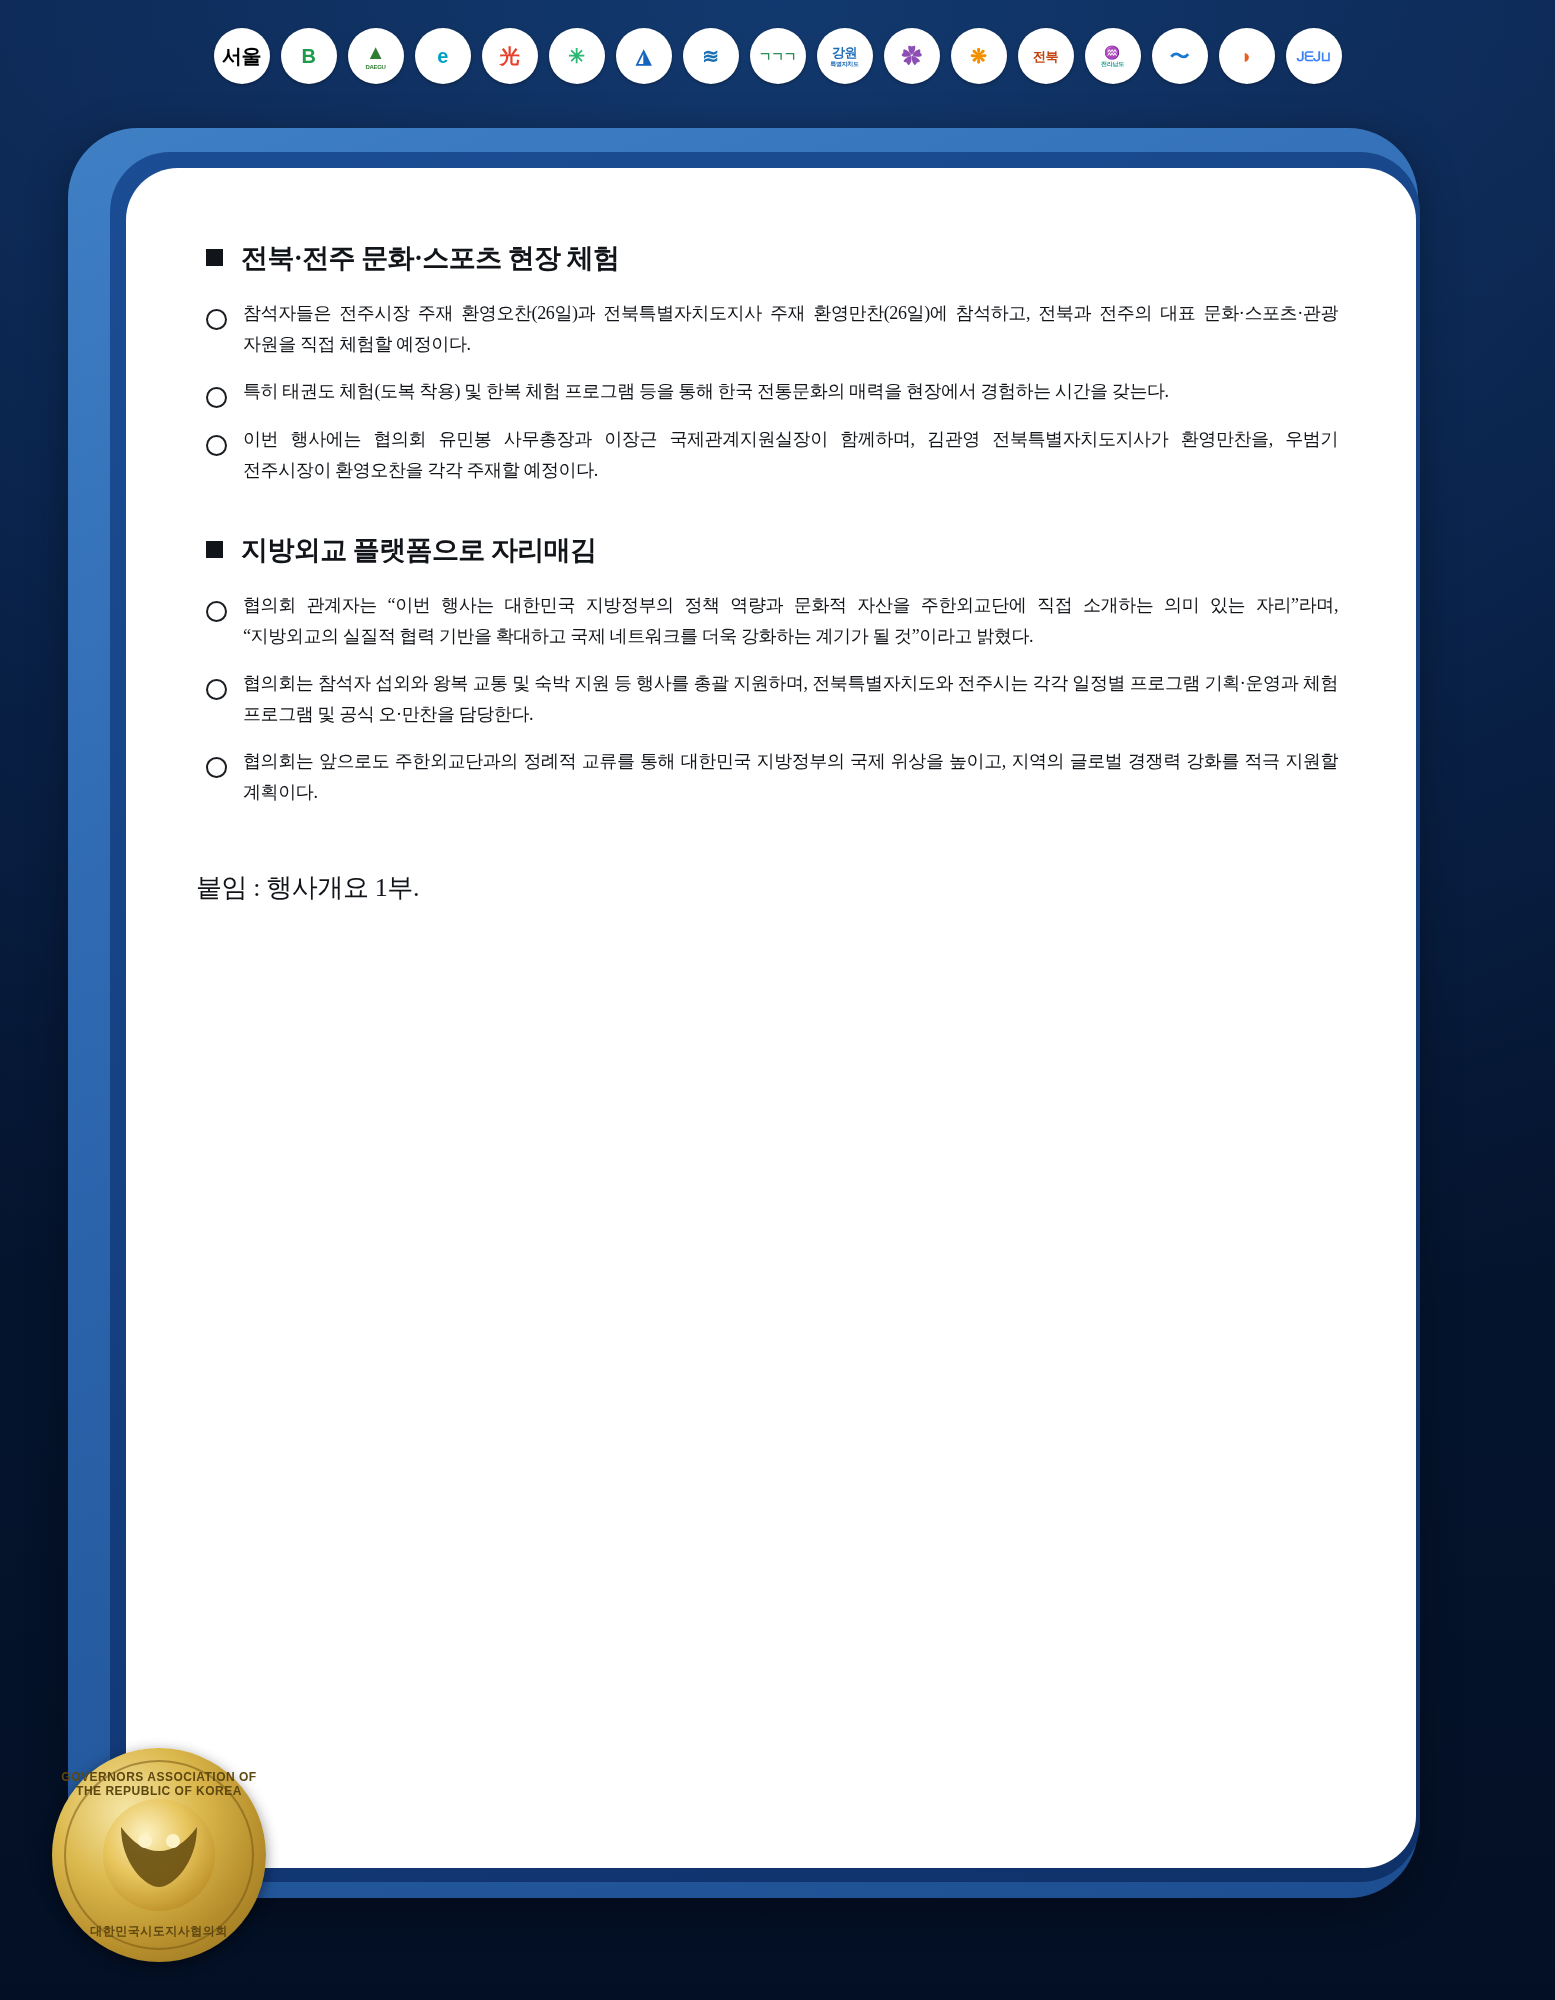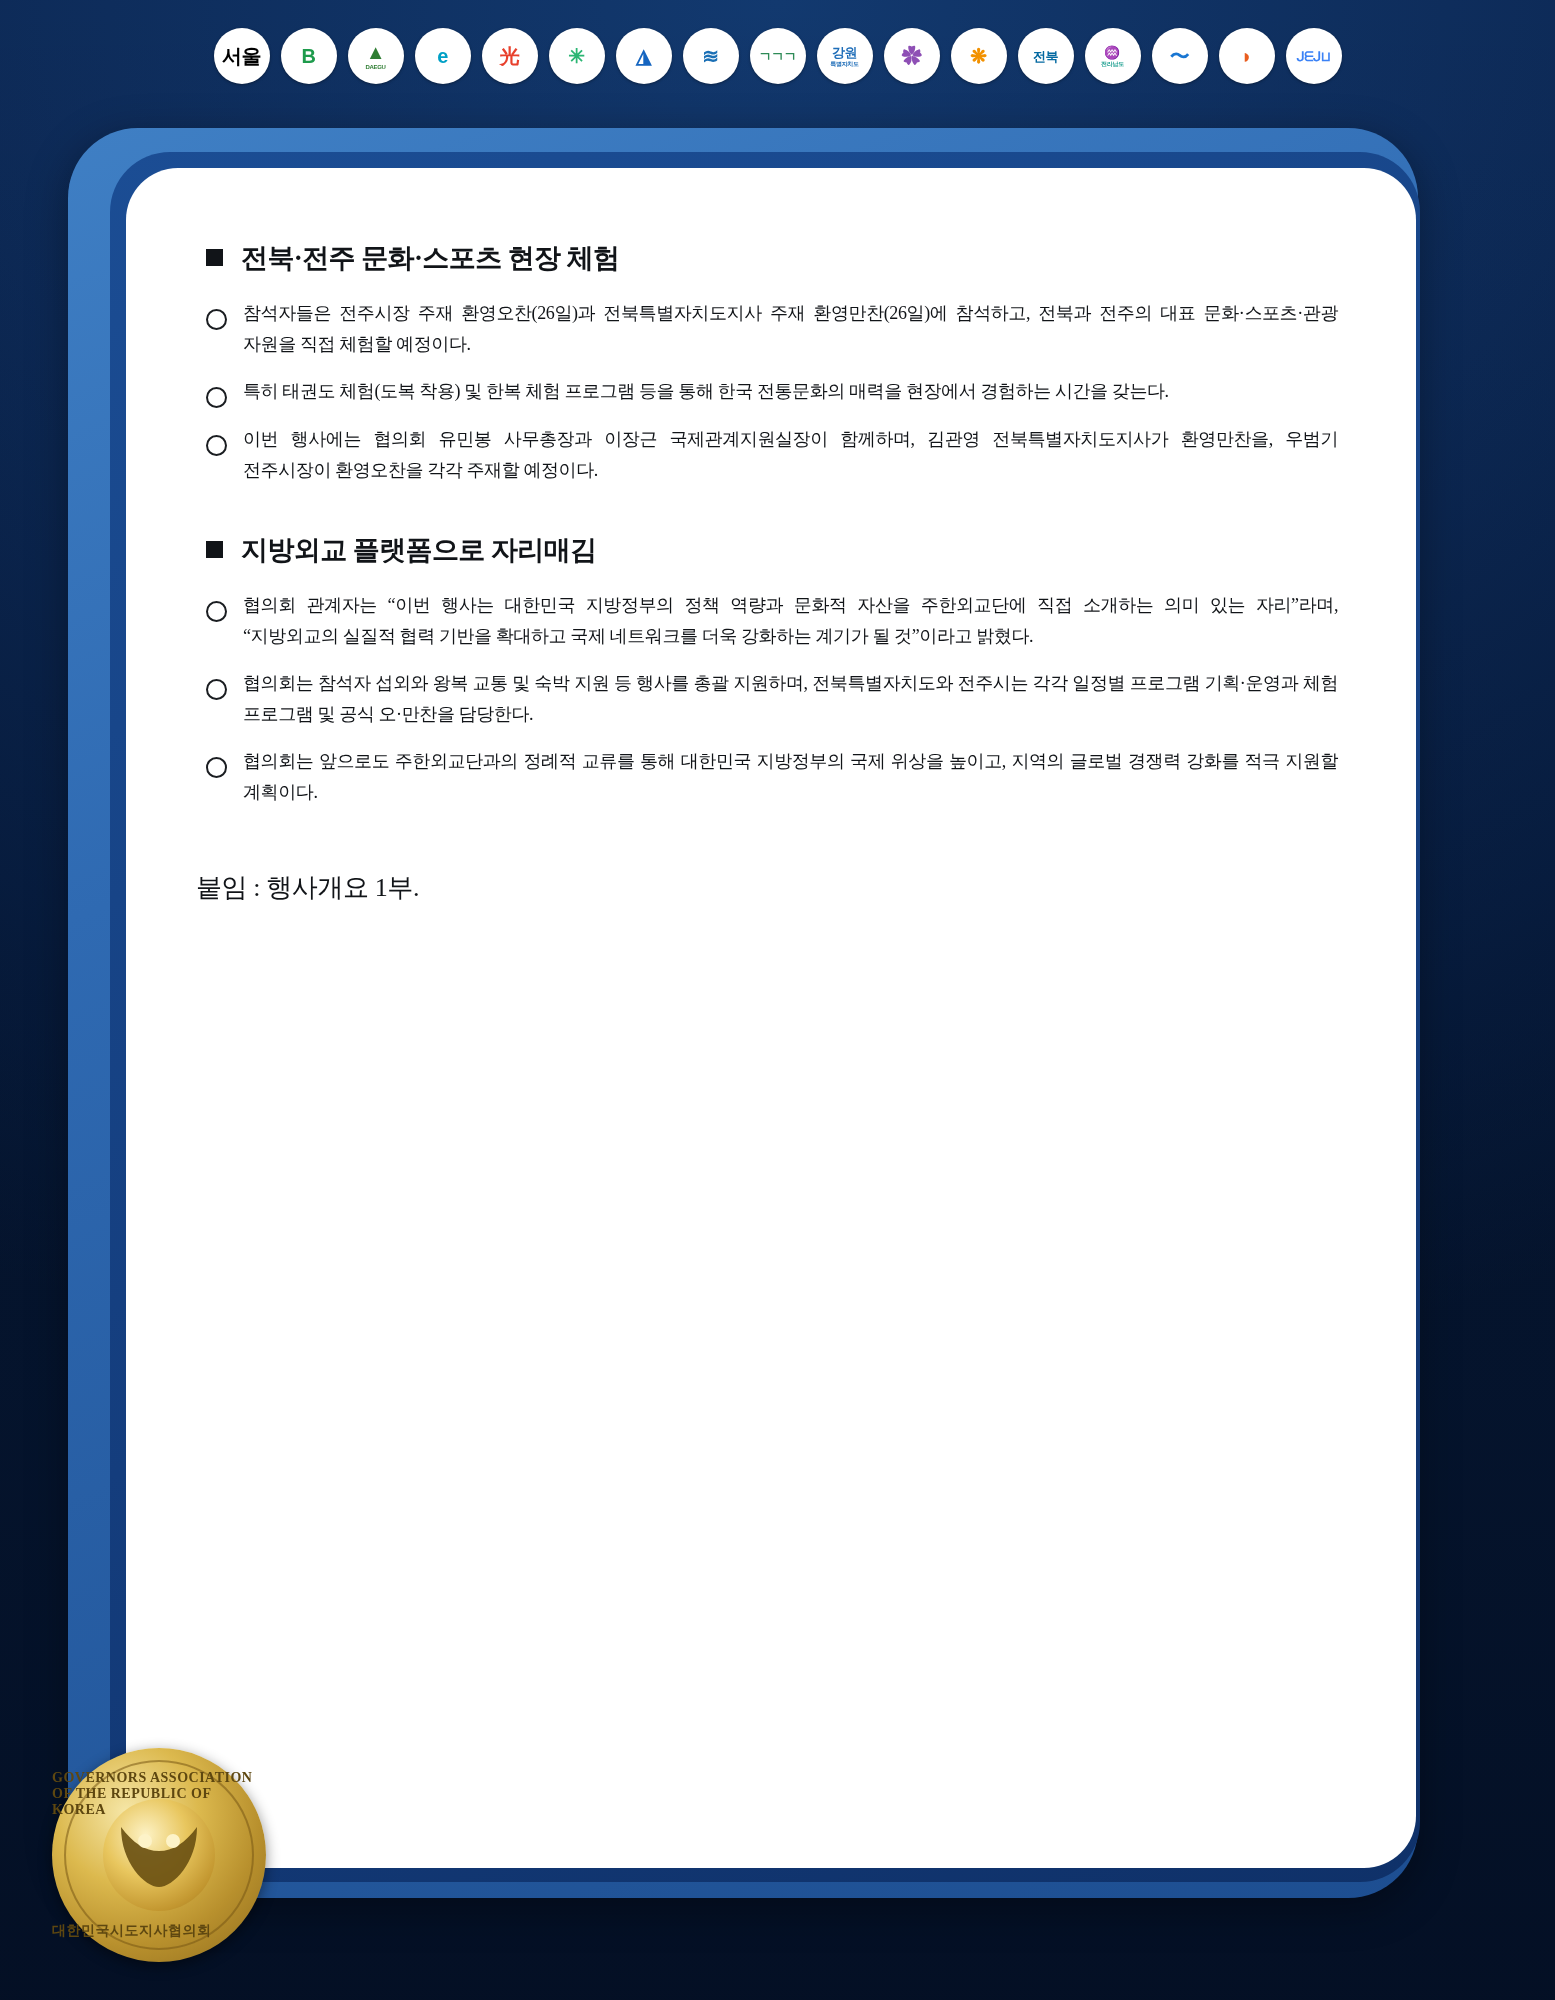--- a/index.html
+++ b/index.html
@@ -191,22 +191,23 @@
     background: radial-gradient(circle at 38% 32%, #fdf2c4 0%, #e8c65e 40%, #c2962f 75%, #8f6c1d 100%);
     display: flex;
     align-items: center;
     justify-content: center;
     position: relative;
   }
   .seal-core svg { display: block; }
   .seal-text-top, .seal-text-bottom {
     position: absolute;
     width: 100%;
-    font-family: Liberation Serif, serif;
-    font-size: 14px;
+    text-align: center;
+    font-family: Liberation Sans, sans-serif;
+    font-size: 12px;
     font-weight: 700;
     color: #5e4710;
     letter-spacing: 0.5px;
   }
   .seal-text-top { top: 22px; }
   .seal-text-bottom { bottom: 22px; }
 </style>
 </head>
 <body>
 
@@ -243,21 +244,21 @@
     <div class="logo-badge">
       <div class="glyph med" style="color: rgb(30, 109, 184);">강원<span class="sub" style="color: rgb(30, 109, 184);">특별자치도</span></div>
     </div>
     <div class="logo-badge">
       <div class="glyph big" style="color: rgb(142, 79, 181);">✿</div>
     </div>
     <div class="logo-badge">
       <div class="glyph big" style="color: rgb(242, 145, 0);">❋</div>
     </div>
     <div class="logo-badge">
-      <div class="glyph med" style="color: #0369a1;">전북</div>
+      <div class="glyph med" style="color: #c2410c;">전북</div>
     </div>
     <div class="logo-badge">
       <div class="glyph med" style="color: rgb(26, 158, 143);">♒<span class="sub" style="color: rgb(26, 158, 143);">전라남도</span></div>
     </div>
     <div class="logo-badge">
       <div class="glyph big" style="color: rgb(25, 118, 210);">〜</div>
     </div>
     <div class="logo-badge">
       <div class="glyph big" style="color: rgb(233, 93, 31);">◗</div>
     </div>

